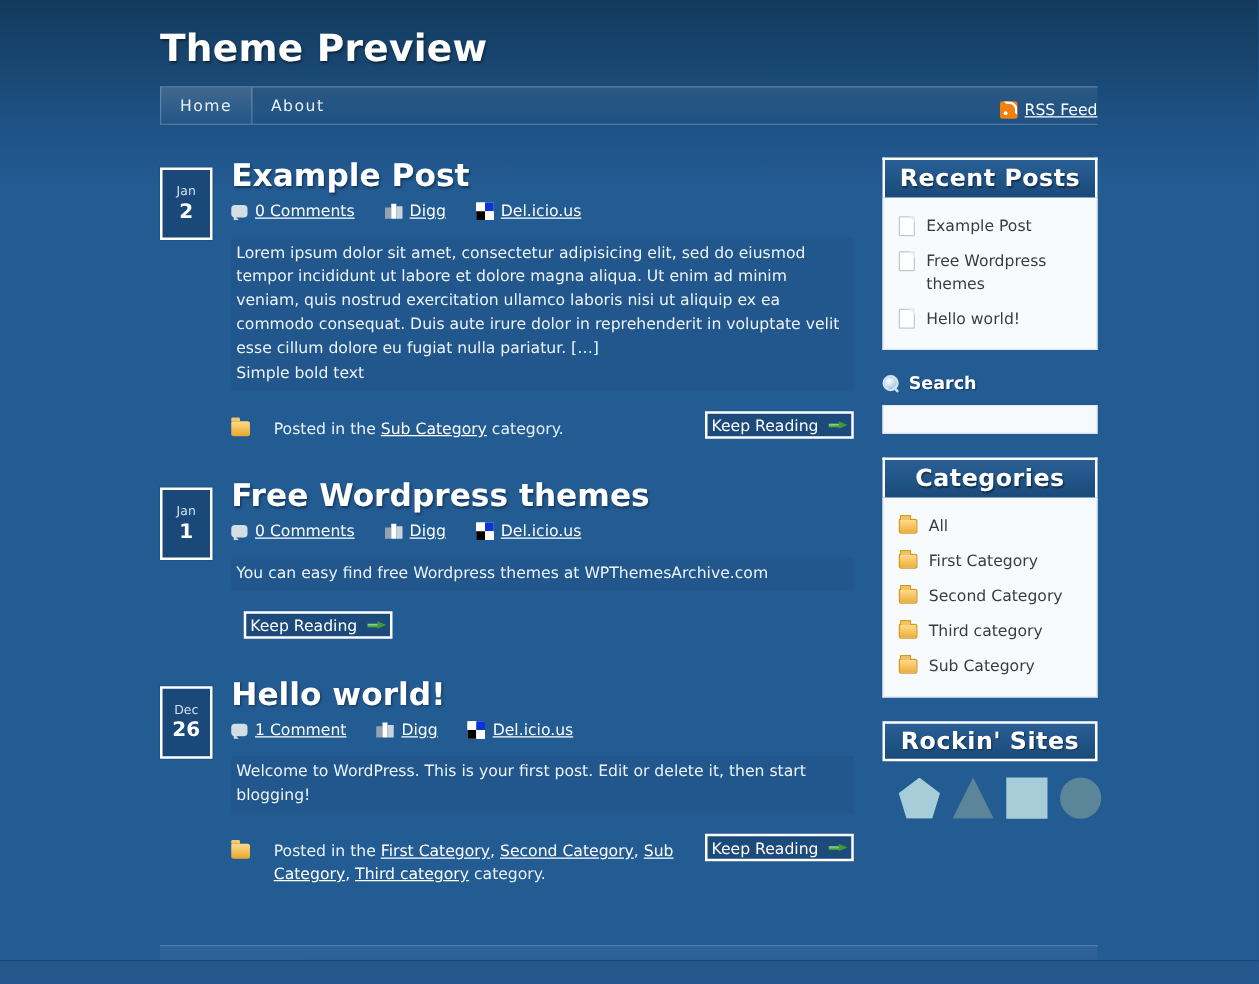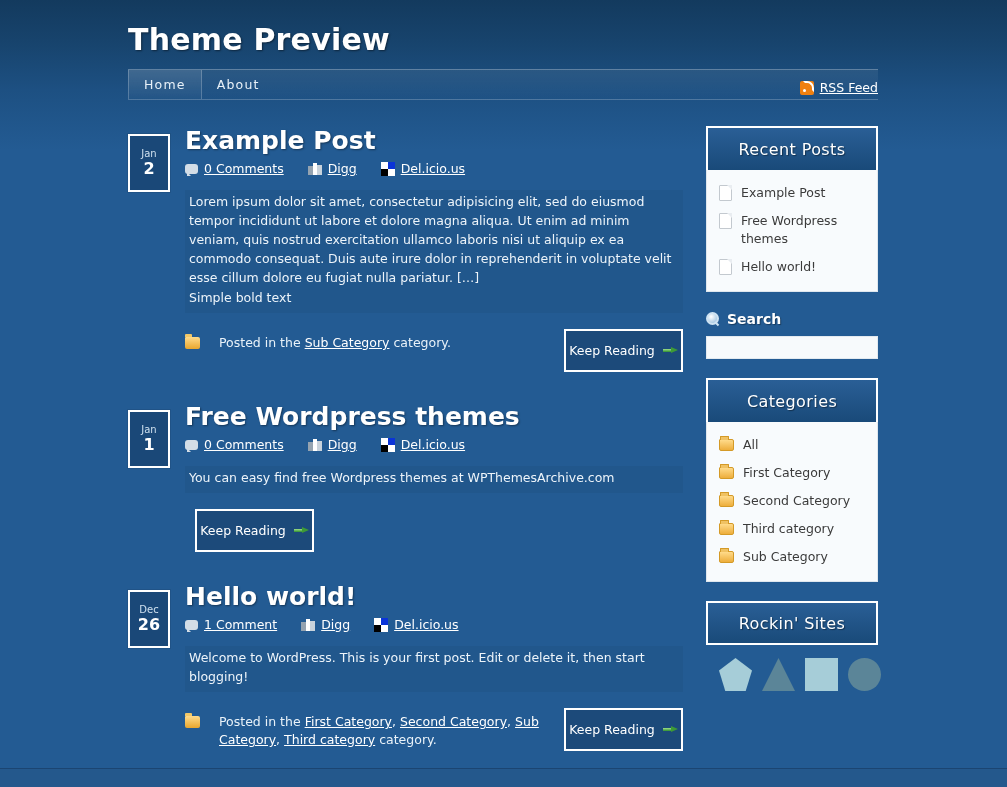--- a/index.html
+++ b/index.html
@@ -137,42 +137,42 @@
     width:15px; height:12px; flex:none; margin-top:3px;
     background:linear-gradient(to bottom,#ffdb8a,#e8a62e);
     border-radius:1px 2px 2px 2px; position:relative;
   }
   .folder::before{
     content:""; position:absolute; left:0; top:-3px; width:7px; height:3px;
     background:#f2c868; border-radius:1px 1px 0 0;
   }
   .catline a { color:#ffffff; text-decoration:underline; cursor:pointer; }
   .keepreading {
-    flex:none; width:119px; height:43px; margin-left:10px;
+    flex:none; width:119px; height:22px; margin-left:10px;
     border:2px solid #ffffff; background:#1c4a7a;
     display:flex; align-items:center; justify-content:center; gap:8px;
     font-size:12.5px; color:#ffffff; cursor:pointer;
   }
   .arrow { width:15px; height:7px; flex:none; position:relative; }
   .arrow::before{
     content:""; position:absolute; left:0; top:2px; width:9px; height:3px;
     background:linear-gradient(to bottom,#9fe08a,#2f8f2f);
   }
   .arrow::after{
     content:""; position:absolute; left:8px; top:0;
     border-left:7px solid #3d9a36; border-top:3.5px solid transparent;
     border-bottom:3.5px solid transparent;
   }
 
   
   .widget { margin-bottom:19px; }
   .widget-head {
     border:2px solid #ffffff; background:linear-gradient(to bottom,#2a5f96,#194a79);
-    height:44px; display:flex; align-items:center; justify-content:center;
-    font-size:16px; font-weight:normal; color:#ffffff; letter-spacing:.4px;
+    height:32px; display:flex; align-items:center; justify-content:center;
+    font-size:19px; font-weight:bold; color:#ffffff; letter-spacing:.4px;
     text-shadow:1px 1px 1px rgba(0,0,0,.4);
   }
   .widget-body {
     background:#f8fbfd; border:1px solid #dfe7ee; border-top:none;
     padding:9px 10px 10px 10px;
   }
   .widget.boxed .widget-head { border-bottom:none; }
   .wlist { list-style:none; margin:0; padding:0; }
   .wlist li {
     display:flex; align-items:flex-start; gap:9px;

